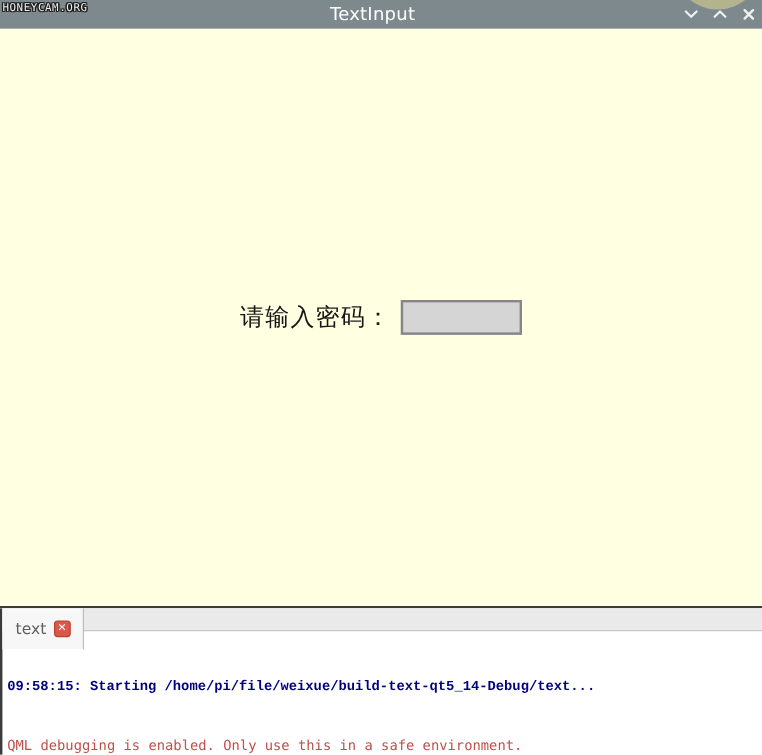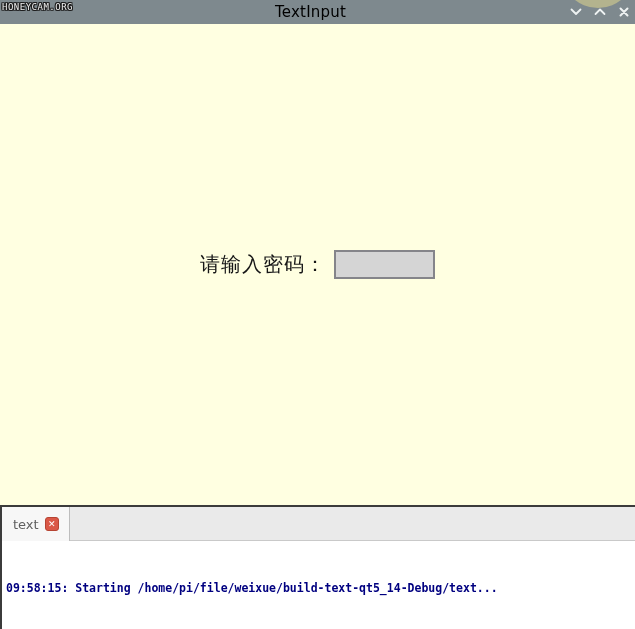--- a/index.html
+++ b/index.html
@@ -8,21 +8,21 @@
 
   .screen { position: relative; width: 635px; height: 629px; background: #ffffe1; }
 
   
   .titlebar {
     position: absolute; top: 0; left: 0; width: 635px; height: 24px;
     background: #7e898e; overflow: hidden;
   }
   .titlebar-title {
     position: absolute; left: 0; right: 14px; top: 3px;
-    text-align: center; color: #000000; font-size: 15px; font-weight: 400;
+    text-align: center; color: #ffffff; font-size: 15px; font-weight: 400;
     letter-spacing: 0.2px;
   }
   .cursor-halo {
     position: absolute; left: 561px; top: -66px; width: 74px; height: 74px;
     border-radius: 50%; background: #b3b38e;
   }
   .win-controls {
     position: absolute; right: 4px; top: 0; height: 24px;
     display: flex; align-items: center; gap: 9px;
   }
@@ -61,42 +61,42 @@
   
   .panel-separator {
     position: absolute; top: 505px; left: 0; width: 635px; height: 2px;
     background: #3b3b3b;
   }
   .output-panel {
     position: absolute; top: 507px; left: 0; width: 635px; height: 122px;
     background: #ffffff; border-left: 2px solid #3b3b3b;
   }
   .tabbar {
-    position: relative; width: 100%; height: 34px;
+    position: relative; width: 100%; height: 19px;
     background: #eaeaea; border-bottom: 1px solid #c9c9c9;
   }
   .tab {
     position: absolute; left: 0; top: 0; height: 34px;
     background: #f7f7f7; border-right: 1px solid #bdbdbd;
     display: flex; align-items: center; gap: 6px; padding: 0 10px 0 11px;
   }
   .tab-label { font-size: 13px; color: #5f5f5f; }
   .tab-close {
     width: 14px; height: 14px; border-radius: 3px;
     background: #da5847; border: 1px solid #b64433;
     color: #ffffff; font-size: 9px; font-weight: bold; line-height: 12px;
     display: flex; align-items: center; justify-content: center;
     font-family: "DejaVu Sans", sans-serif; cursor: default;
   }
   .console {
     padding: 7px 4px 0 4px;
     font-family: "DejaVu Sans Mono", "Liberation Mono", monospace;
     font-size: 11.5px; line-height: 16px; white-space: pre;
   }
-  .console .line-info { color: #000080; font-weight: bold; }
+  .console .line-info { color: #000080; font-weight: bold; font-family: Liberation Mono, monospace; }
   .console .line-warn { color: #c0504a; font-weight: normal; }
 </style>
 </head>
 <body>
 
 <div class="screen">
 
   <div class="titlebar">
     <div class="cursor-halo"></div>
     <div class="titlebar-title">TextInput</div>

